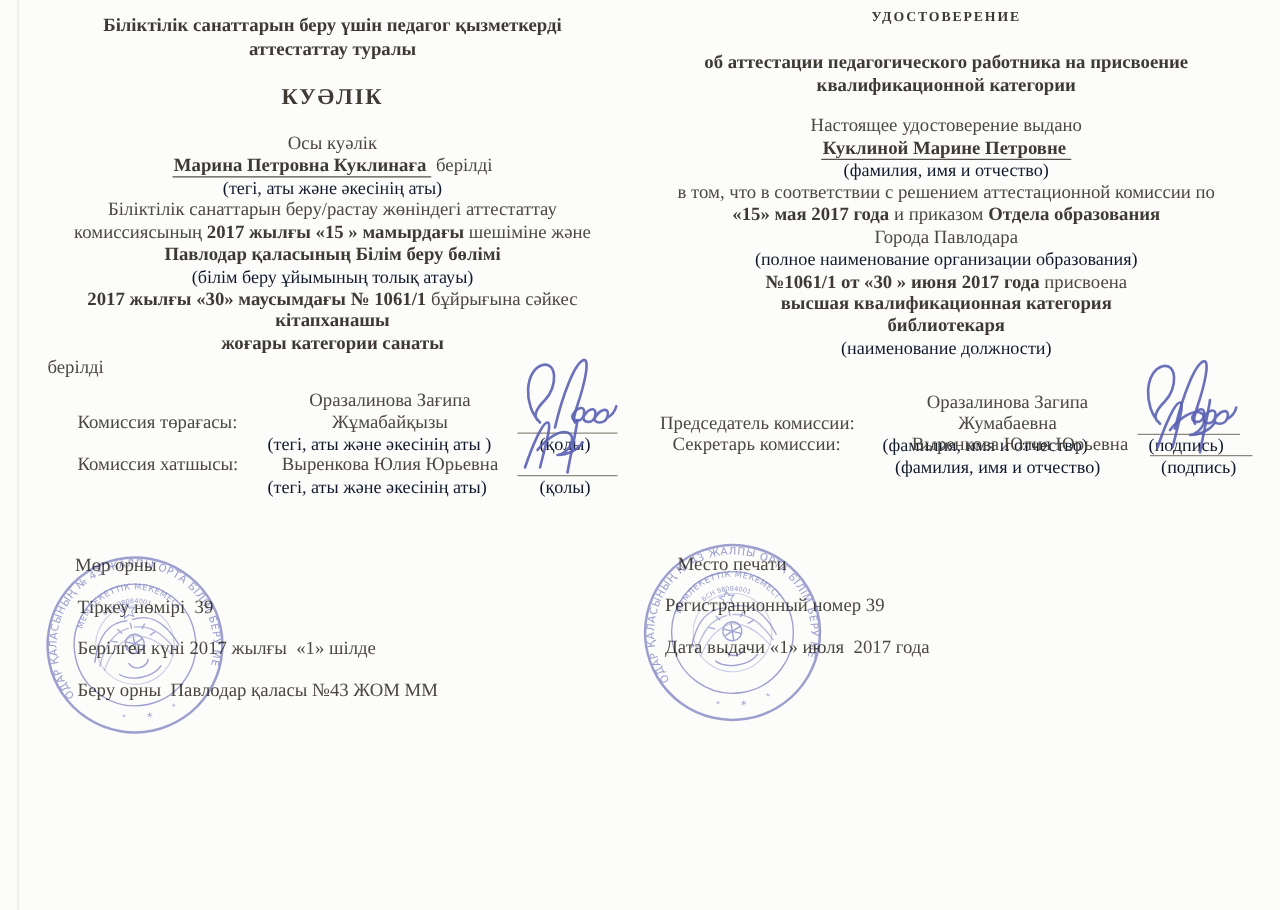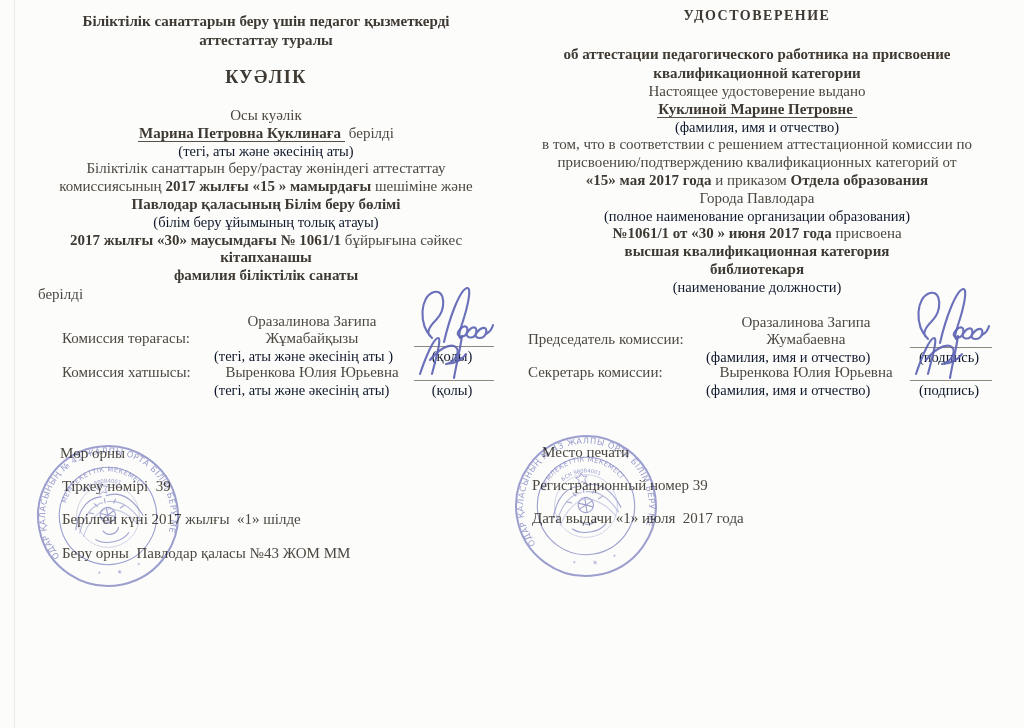--- a/index.html
+++ b/index.html
@@ -10,21 +10,21 @@
     color:#4c4840;
   }
   .scan-edge{position:absolute;left:14px;top:0;width:1px;height:728px;background:#e7eae8;}
   .column{position:absolute;top:0;height:630px;font-family:Liberation Serif, serif;}
   #col-left{left:38px;width:456px;}
   #col-right{left:522px;width:470px;}
   .center-block{text-align:center;}
   .hdr{font-weight:bold;color:#3e3a33;font-size:15px;line-height:19px;}
   .doc-title{font-weight:bold;color:#3e3a33;letter-spacing:1.5px;}
   #left-title{font-size:18px;margin-top:17px;}
-  #right-title{font-size:14px;margin-top:0;}
+  #right-title{font-size:11px;margin-top:0;}
   .bodyblock{font-size:15px;line-height:17.8px;}
   b{color:#3e3a33;}
   .caption{color:#0f172a;font-size:14.5px;}
   .uname{font-weight:bold;color:#3e3a33;border-bottom:1.3px solid #55514a;padding:0 4px 0 1px;}
   .plainleft{text-align:left;font-size:15px;}
   .sigblock{position:absolute;width:100%;font-size:15px;}
   .sigrow{display:grid;align-items:end;}
   #col-left .sigrow{grid-template-columns:152px 1fr 84px;padding-left:24px;}
   #col-right .sigrow{grid-template-columns:178px 1fr 86px;padding-left:6px;}
   .sigrow .name{text-align:center;}
@@ -52,21 +52,21 @@
     <div class="bodyblock" style="margin-top:19px;">
       <div>Осы куәлік</div>
       <div><span class="uname">Марина Петровна Куклинаға</span><span>  берілді</span></div>
       <div class="caption">(тегі, аты және әкесінің аты)</div>
       <div>Біліктілік санаттарын беру/растау жөніндегі аттестаттау</div>
       <div><span>комиссиясының </span><b>2017  жылғы «15 » мамырдағы</b><span> шешіміне және</span></div>
       <div><b>Павлодар қаласының Білім беру бөлімі</b></div>
       <div class="caption">(білім беру ұйымының толық атауы)</div>
       <div><b>2017 жылғы «30» маусымдағы № 1061/1</b><span> бұйрығына сәйкес</span></div>
       <div><b>кітапханашы</b></div>
-      <div><b>фамилия біліктілік санаты</b></div>
+      <div><b>жоғары категории санаты</b></div>
     </div>
     <div class="plainleft" style="margin-top:1px;">берілді</div>
   </div>
 
   <div class="sigblock" style="top:313px;">
     <div class="sigrow">
       <span>Комиссия төрағасы:</span>
       <span class="name">Оразалинова Зағипа Жұмабайқызы</span>
       <span class="sigcell">
         <svg width="92" height="72" viewBox="0 0 92 72">
@@ -106,26 +106,25 @@
   <div class="absline" style="top:478px;left:24px;">Тіркеу нөмірі  39</div>
   <div class="absline" style="top:511px;left:24px;">Берілген күні 2017 жылғы  «1» шілде</div>
   <div class="absline" style="top:545px;left:24px;">Беру орны  Павлодар қаласы №43 ЖОМ ММ</div>
 </div>
 
 <div class="column" id="col-right">
   <div class="center-block">
     <div class="doc-title" id="right-title" style="margin-top:8px;">УДОСТОВЕРЕНИЕ</div>
     <div class="hdr" style="margin-top:21px;">об аттестации педагогического работника на присвоение</div>
     <div class="hdr">квалификационной категории</div>
-    <div class="bodyblock" style="">
+    <div class="bodyblock" style="margin-top:14px;">
       <div>Настоящее удостоверение выдано</div>
       <div><span class="uname">Куклиной Марине Петровне</span></div>
       <div class="caption">(фамилия, имя и отчество)</div>
       <div>в том, что в соответствии с решением аттестационной комиссии по</div>
-      <div>присвоению/подтверждению  квалификационных категорий от</div>
       <div><b>«15» мая 2017 года</b><span> и приказом </span><b>Отдела  образования</b></div>
       <div>Города Павлодара</div>
       <div class="caption">(полное наименование организации образования)</div>
       <div><b>№1061/1 от «30 » июня 2017  года</b><span> присвоена</span></div>
       <div><b>высшая  квалификационная категория</b></div>
       <div><b>библиотекаря</b></div>
       <div class="caption">(наименование должности)</div>
     </div>
   </div>
 
@@ -141,21 +140,21 @@
         </svg>
       </span>
     </div>
     <div class="caprow caption">
       <span></span>
       <span class="c2">(фамилия, имя и отчество)</span>
       <span class="c3">(подпись)</span>
     </div>
   </div>
 
-  <div class="sigblock" style="top:360px;">
+  <div class="sigblock" style="top:344px;margin-left:10px;">
     <div class="sigrow">
       <span>Секретарь комиссии:</span>
       <span class="name">Выренкова Юлия Юрьевна</span>
       <span class="sigcell">
         <svg width="70" height="58" viewBox="0 0 70 58">
           <path class="sig-ink" d="M10,46 C16,28 24,10 28,10 C32,10 26,30 22,46"></path>
           <path class="sig-ink" d="M20,32 C28,22 38,16 44,18 C52,21 46,34 36,36 C44,36 52,32 56,26"></path>
           <path class="sig-ink" d="M52,8 C50,22 46,38 44,50"></path>
         </svg>
       </span>

